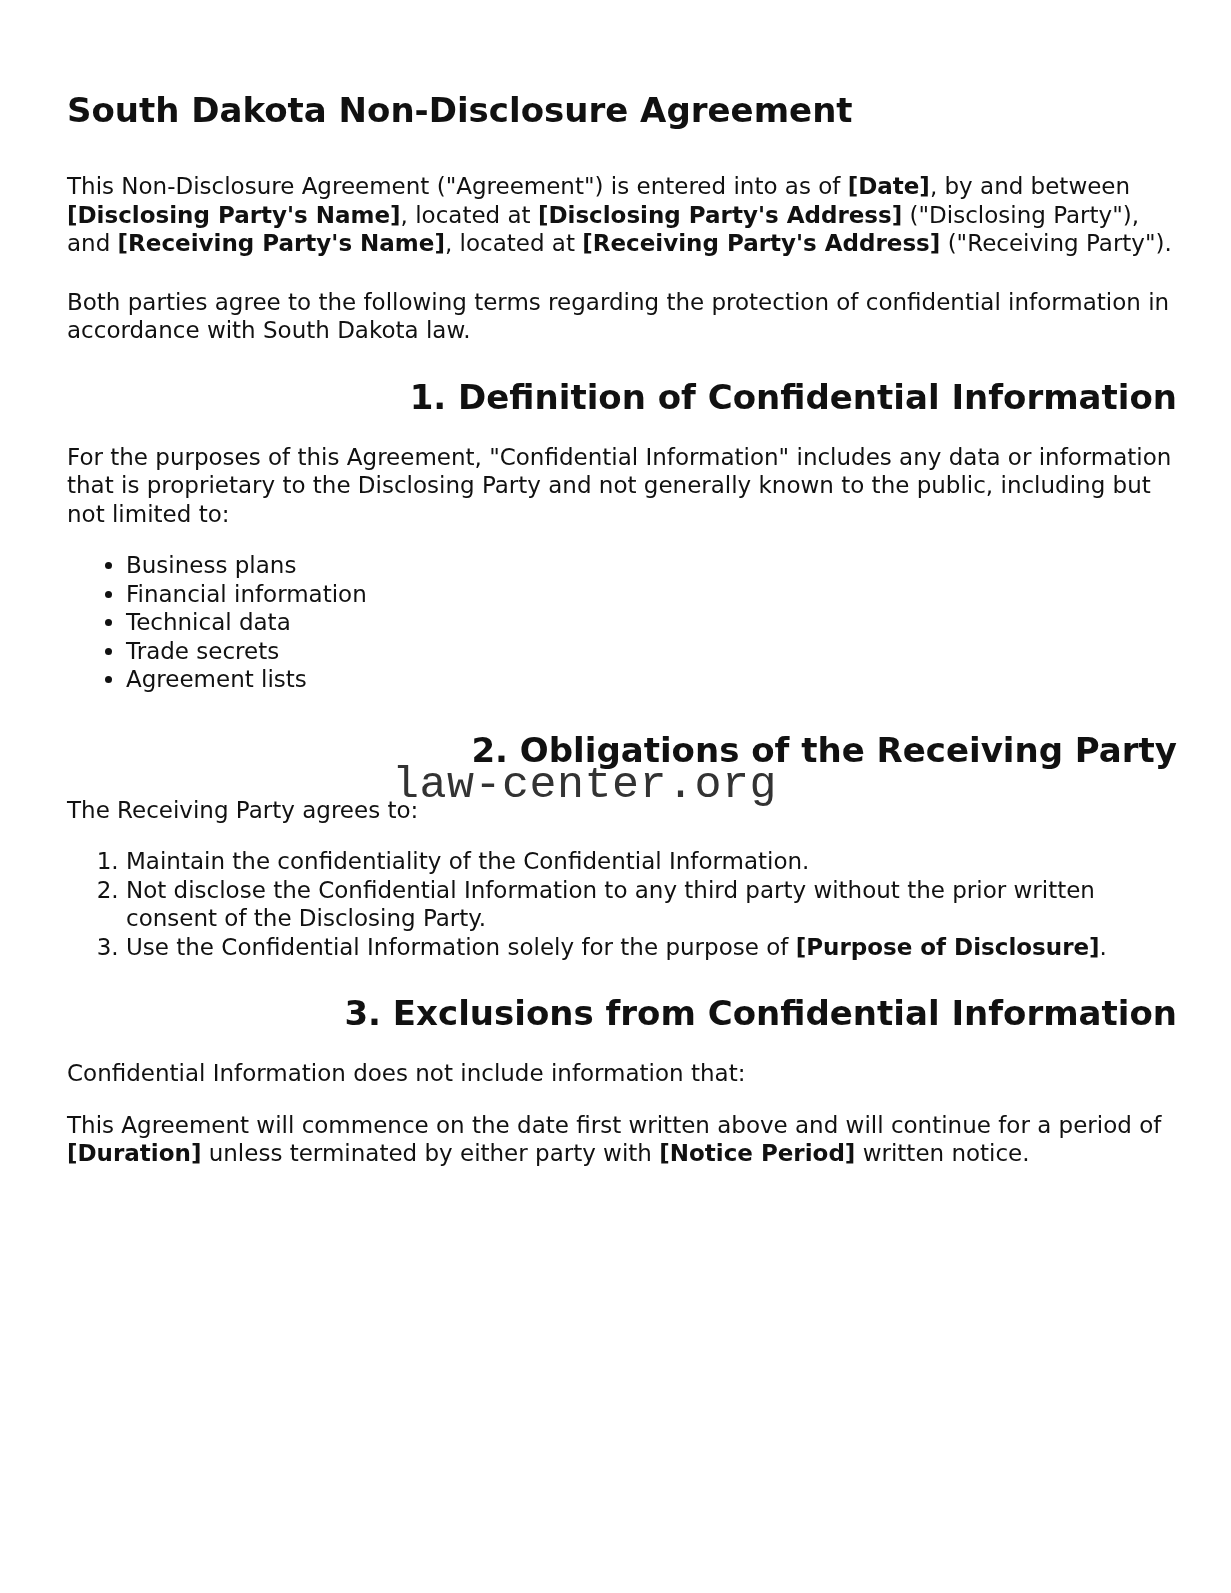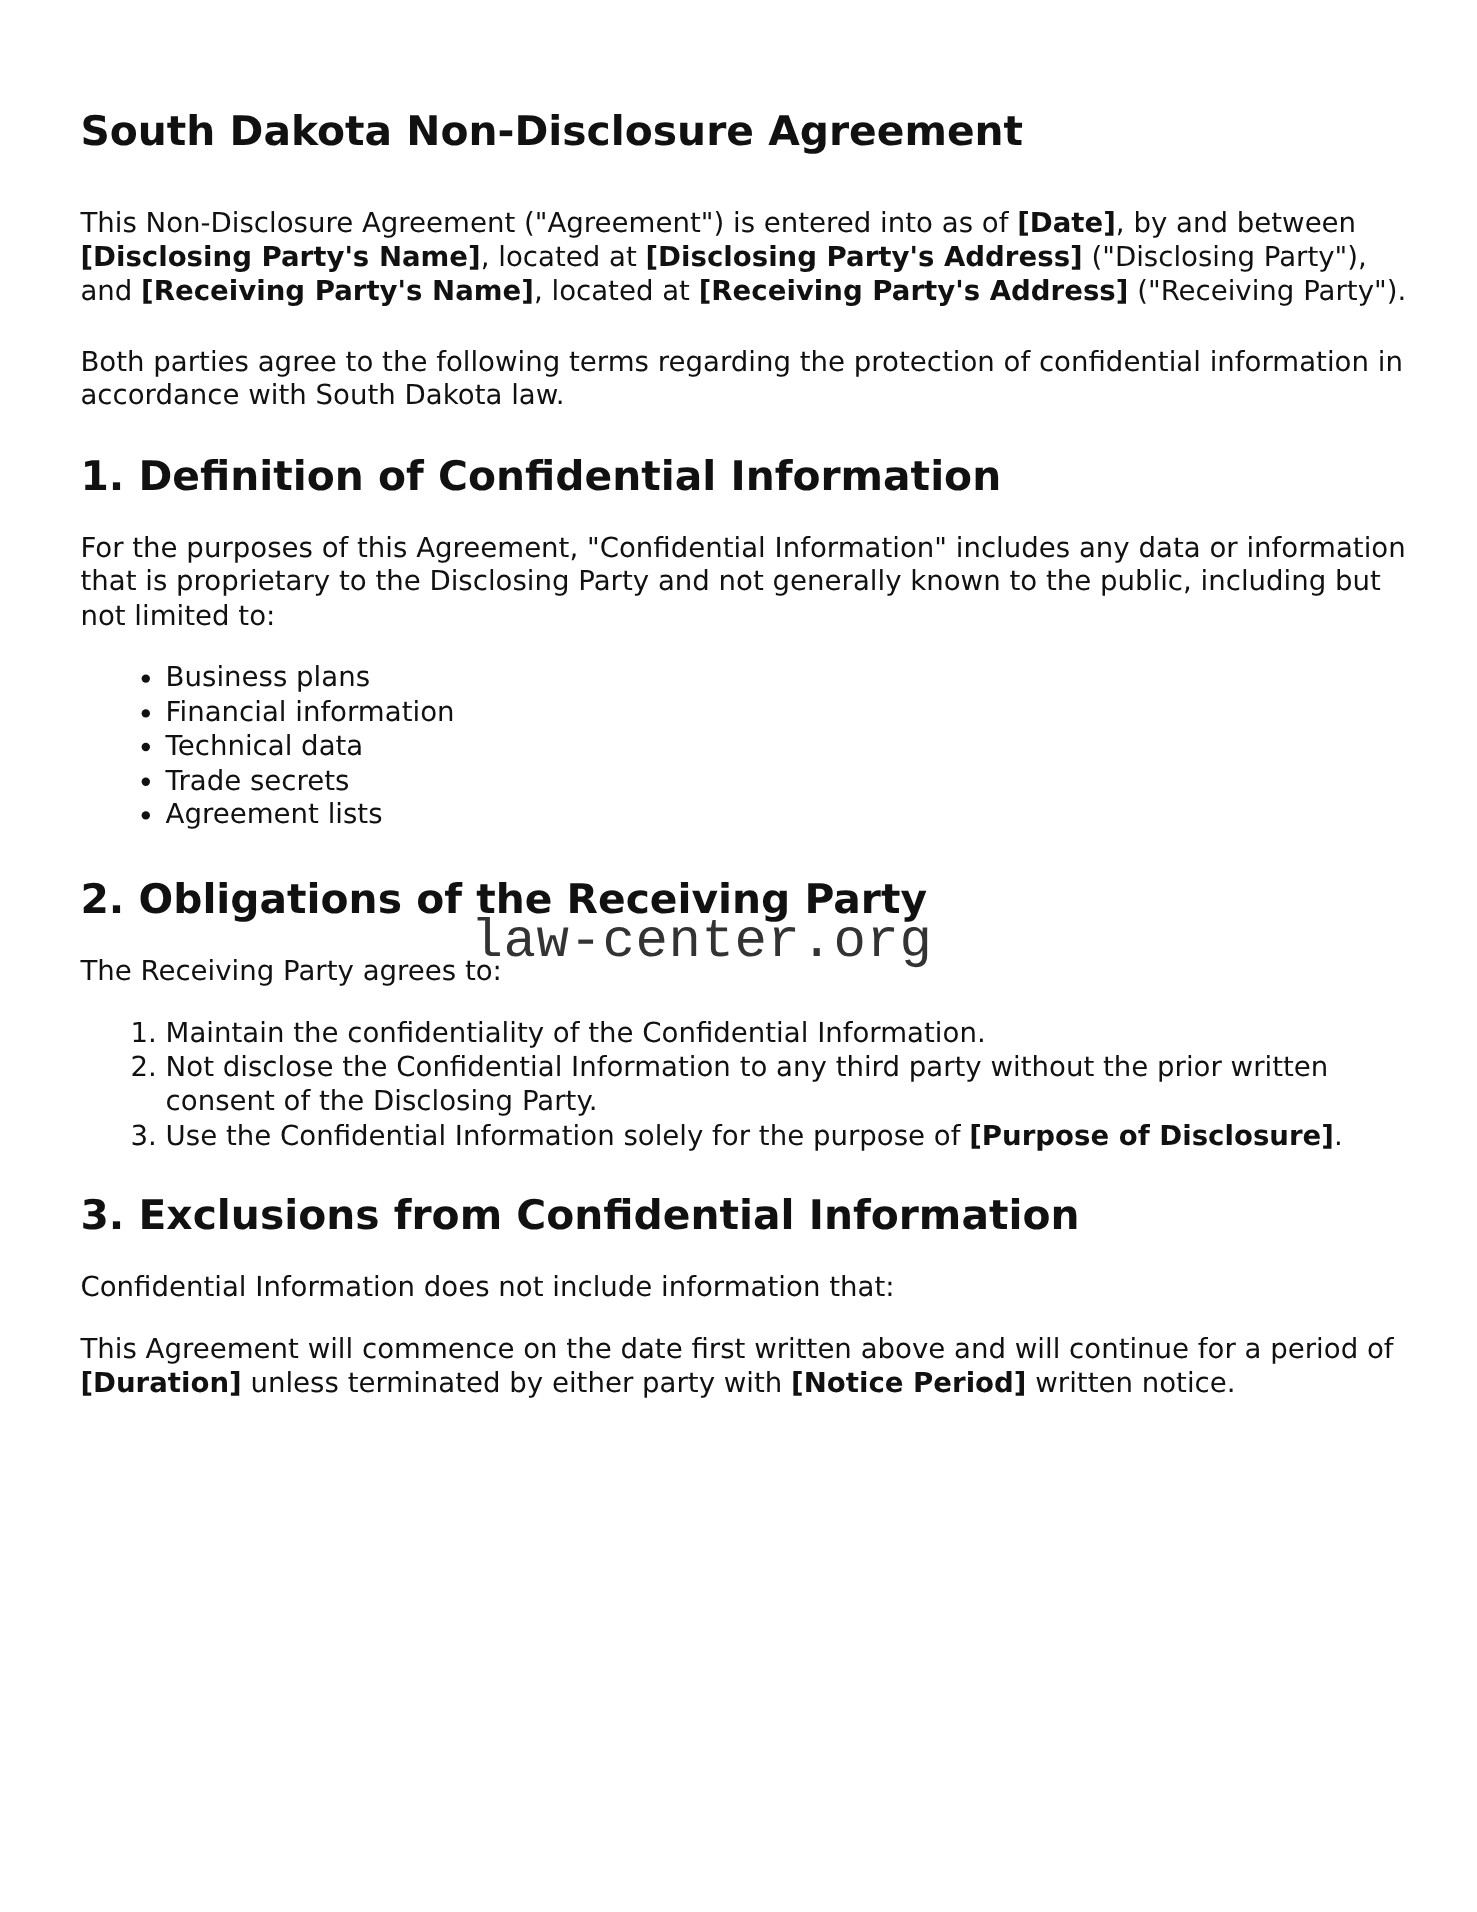--- a/index.html
+++ b/index.html
@@ -14,25 +14,25 @@
   }
   h2 {
     font-family: "DejaVu Sans", sans-serif; font-weight: bold;
     font-size: 34px; line-height: 40px; margin: 0; color: #111;
   }
   p, li {
     font-size: 23px; line-height: 28.5px; margin: 0;
   }
   p { margin: 0; }
   b { font-weight: bold; }
-  ul, ol { margin: 12px; padding-left: 59px; }
+  ul, ol { margin: 0; padding-left: 59px; }
   li { padding-left: 0; }
   .intro { margin-bottom: 30px; }
   .intro2 { margin-bottom: 32px; }
-  .h-1 { margin-bottom: 26px; }
+  .h-1 { margin-bottom: 26px; text-align: right; }
   .p-1 { margin-bottom: 23px; }
   .watermark {
     position: absolute; left: 392px; top: 760px;
     font-family: "Liberation Mono", "DejaVu Sans Mono", monospace;
     font-size: 45px; color: #333; letter-spacing: 0.5px;
   }
 </style>
 </head>
 <body>
 

